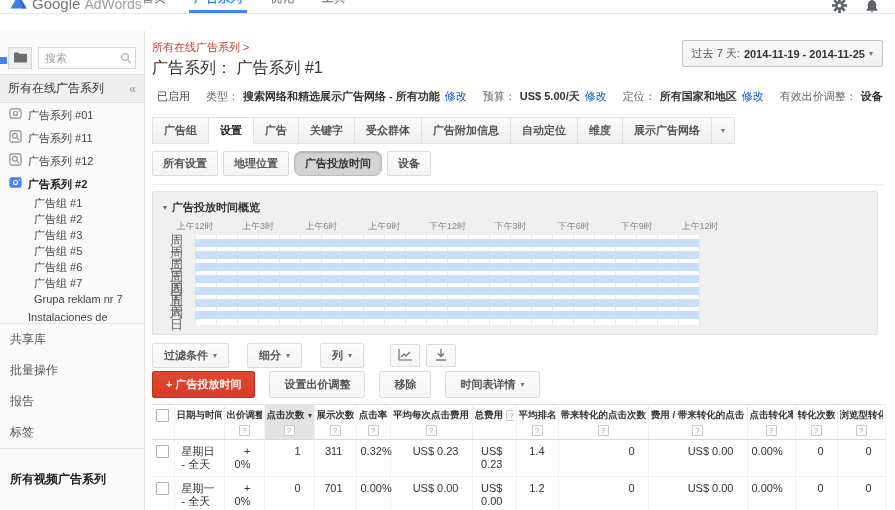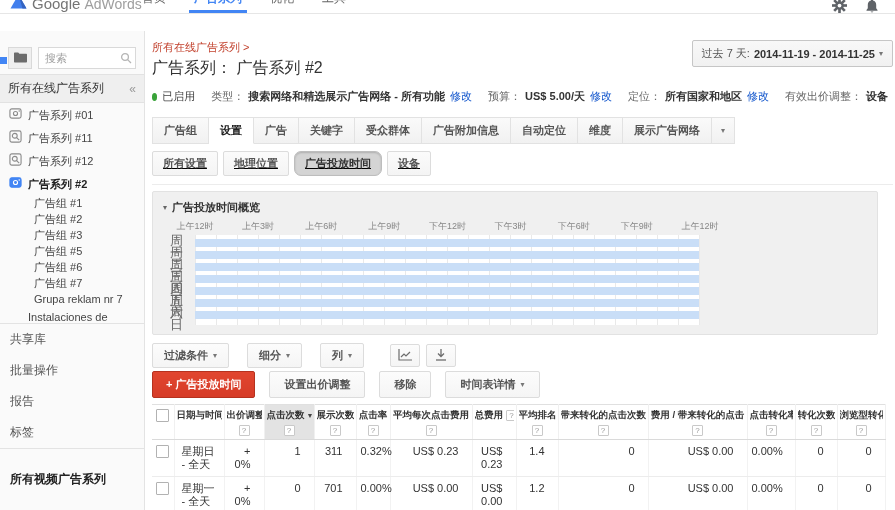--- a/index.html
+++ b/index.html
@@ -28,39 +28,39 @@
   .sb-header { background:#efefef; border-top:1px solid #e2e2e2; border-bottom:1px solid #e2e2e2; padding:5px 8px; color:#333; font-size:12px; display:flex; justify-content:space-between; align-items:center; cursor:pointer; }
   .sb-collapse { color:#999; font-size:12px; cursor:pointer; }
   .campaign-item { display:flex; align-items:center; gap:6px; padding:4px 4px 4px 9px; color:#444; cursor:pointer; }
   .campaign-item .cmp-label { white-space:normal; line-height:12px; }
   .campaign-item.selected .cmp-label { font-weight:bold; color:#222; }
   .adgroup-item { padding:2px 4px 2px 34px; color:#444; cursor:pointer; line-height:12px; }
   .sb-footer { position:absolute; bottom:0; left:0; right:0; border-top:1px solid #e3e3e3; background:#fafafa; }
   .sb-footer-item { padding:7px 10px; color:#555; font-size:12px; cursor:pointer; }
   .sb-link { padding:22px 10px; font-weight:bold; color:#222; font-size:12px; border-top:1px solid #e3e3e3; cursor:pointer; }
   
-  .main { position:absolute; left:146px; top:31px; right:0; bottom:0; background:#fff; padding:0 2px 0 6px; overflow:hidden; }
+  .main { position:absolute; left:146px; top:31px; right:0; bottom:0; background:#fff; padding:0 12px 0 6px; overflow:hidden; }
   .header-row { display:flex; justify-content:space-between; align-items:flex-start; margin-top:9px; }
   .breadcrumb { font-size:11px; color:#c2412d; cursor:pointer; }
   .page-title { font-size:16px; color:#333; margin-top:3px; }
   .date-btn { border:1px solid #c6c6c6; border-radius:2px; background:linear-gradient(#f8f8f8,#f1f1f1); padding:5px 9px; font-size:11px; color:#555; display:flex; gap:4px; align-items:center; cursor:pointer; }
   .date-range { font-weight:bold; color:#333; }
   .caret { font-size:8px; color:#777; }
   .status-row { display:flex; align-items:center; font-size:11px; color:#666; margin-top:10px; white-space:nowrap; }
   .green-dot { width:8px; height:8px; border-radius:50%; background:#3aa33a; margin-right:5px; }
   .status-state { color:#444; margin-right:16px; }
   .status-label { color:#666; margin-right:4px; }
   .status-value { color:#333; font-weight:bold; margin-right:5px; }
   .edit-link { color:#15c; cursor:pointer; margin-right:16px; }
   .tabs-row { display:flex; margin-top:13px; }
   .tab { border:1px solid #e2e2e2; border-left:none; background:linear-gradient(#fafafa,#f1f1f1); padding:5px 11px; font-size:11px; font-weight:bold; color:#555; cursor:pointer; white-space:nowrap; }
   .tab:first-child { border-left:1px solid #e2e2e2; }
   .tab.active { background:#fff; border-bottom-color:#fff; color:#222; }
   .tab.more-tab { padding:5px 9px; }
-  .subtabs-row { display:flex; margin-top:7px;text-decoration:underline; }
+  .subtabs-row { display:flex; margin-top:7px; }
   .subtab { border:1px solid #dcdcdc; background:linear-gradient(#fbfbfb,#f4f4f4); padding:4px 10px; font-size:11px; font-weight:bold; color:#555; cursor:pointer; margin-right:5px; border-radius:2px; white-space:nowrap; }
   .subtab.active { background:#d4d4d4; border-color:#bdbdbd; box-shadow:inset 0 1px 2px rgba(0,0,0,.18); color:#333;border-radius:7px; }
   .main-hr { border-top:1px solid #ececec; margin-top:8px; }
   
   .chart-panel { margin-top:6px; background:#f0f0f0; border:1px solid #e2e2e2; border-radius:2px; padding:8px 0 9px 10px; width:726px; }
   .chart-header { font-size:11px; font-weight:bold; color:#333; display:flex; gap:5px; align-items:center; cursor:pointer; }
   .chart-header .tri { font-size:8px; color:#666; }
   .time-axis { position:relative; height:13px; margin:5px 0 2px 32px; width:505px; }
   .time-label { position:absolute; transform:translateX(-50%); font-size:9px; color:#878787; white-space:nowrap; top:0; }
   .grid-wrap { display:flex; }
@@ -221,21 +221,21 @@
         <div class="sb-footer-item">标签</div>
       </div>
     <div class="sb-link">所有视频广告系列</div>
   </div>
 </div>
 
 <div class="main">
   <div class="header-row">
     <div>
       <div class="breadcrumb">所有在线广告系列 &gt;</div>
-      <div class="page-title">广告系列：  广告系列 #2</div>
+      <div class="page-title">广告系列：  广告系列 #1</div>
     </div>
     <div class="date-btn">
       <span>过去 7 天:</span>
       <span class="date-range">2014-11-19 - 2014-11-25</span>
       <span class="caret">▾</span>
     </div>
   </div>
 
   <div class="status-row" id="status-row">
     <span class="green-dot"></span>

